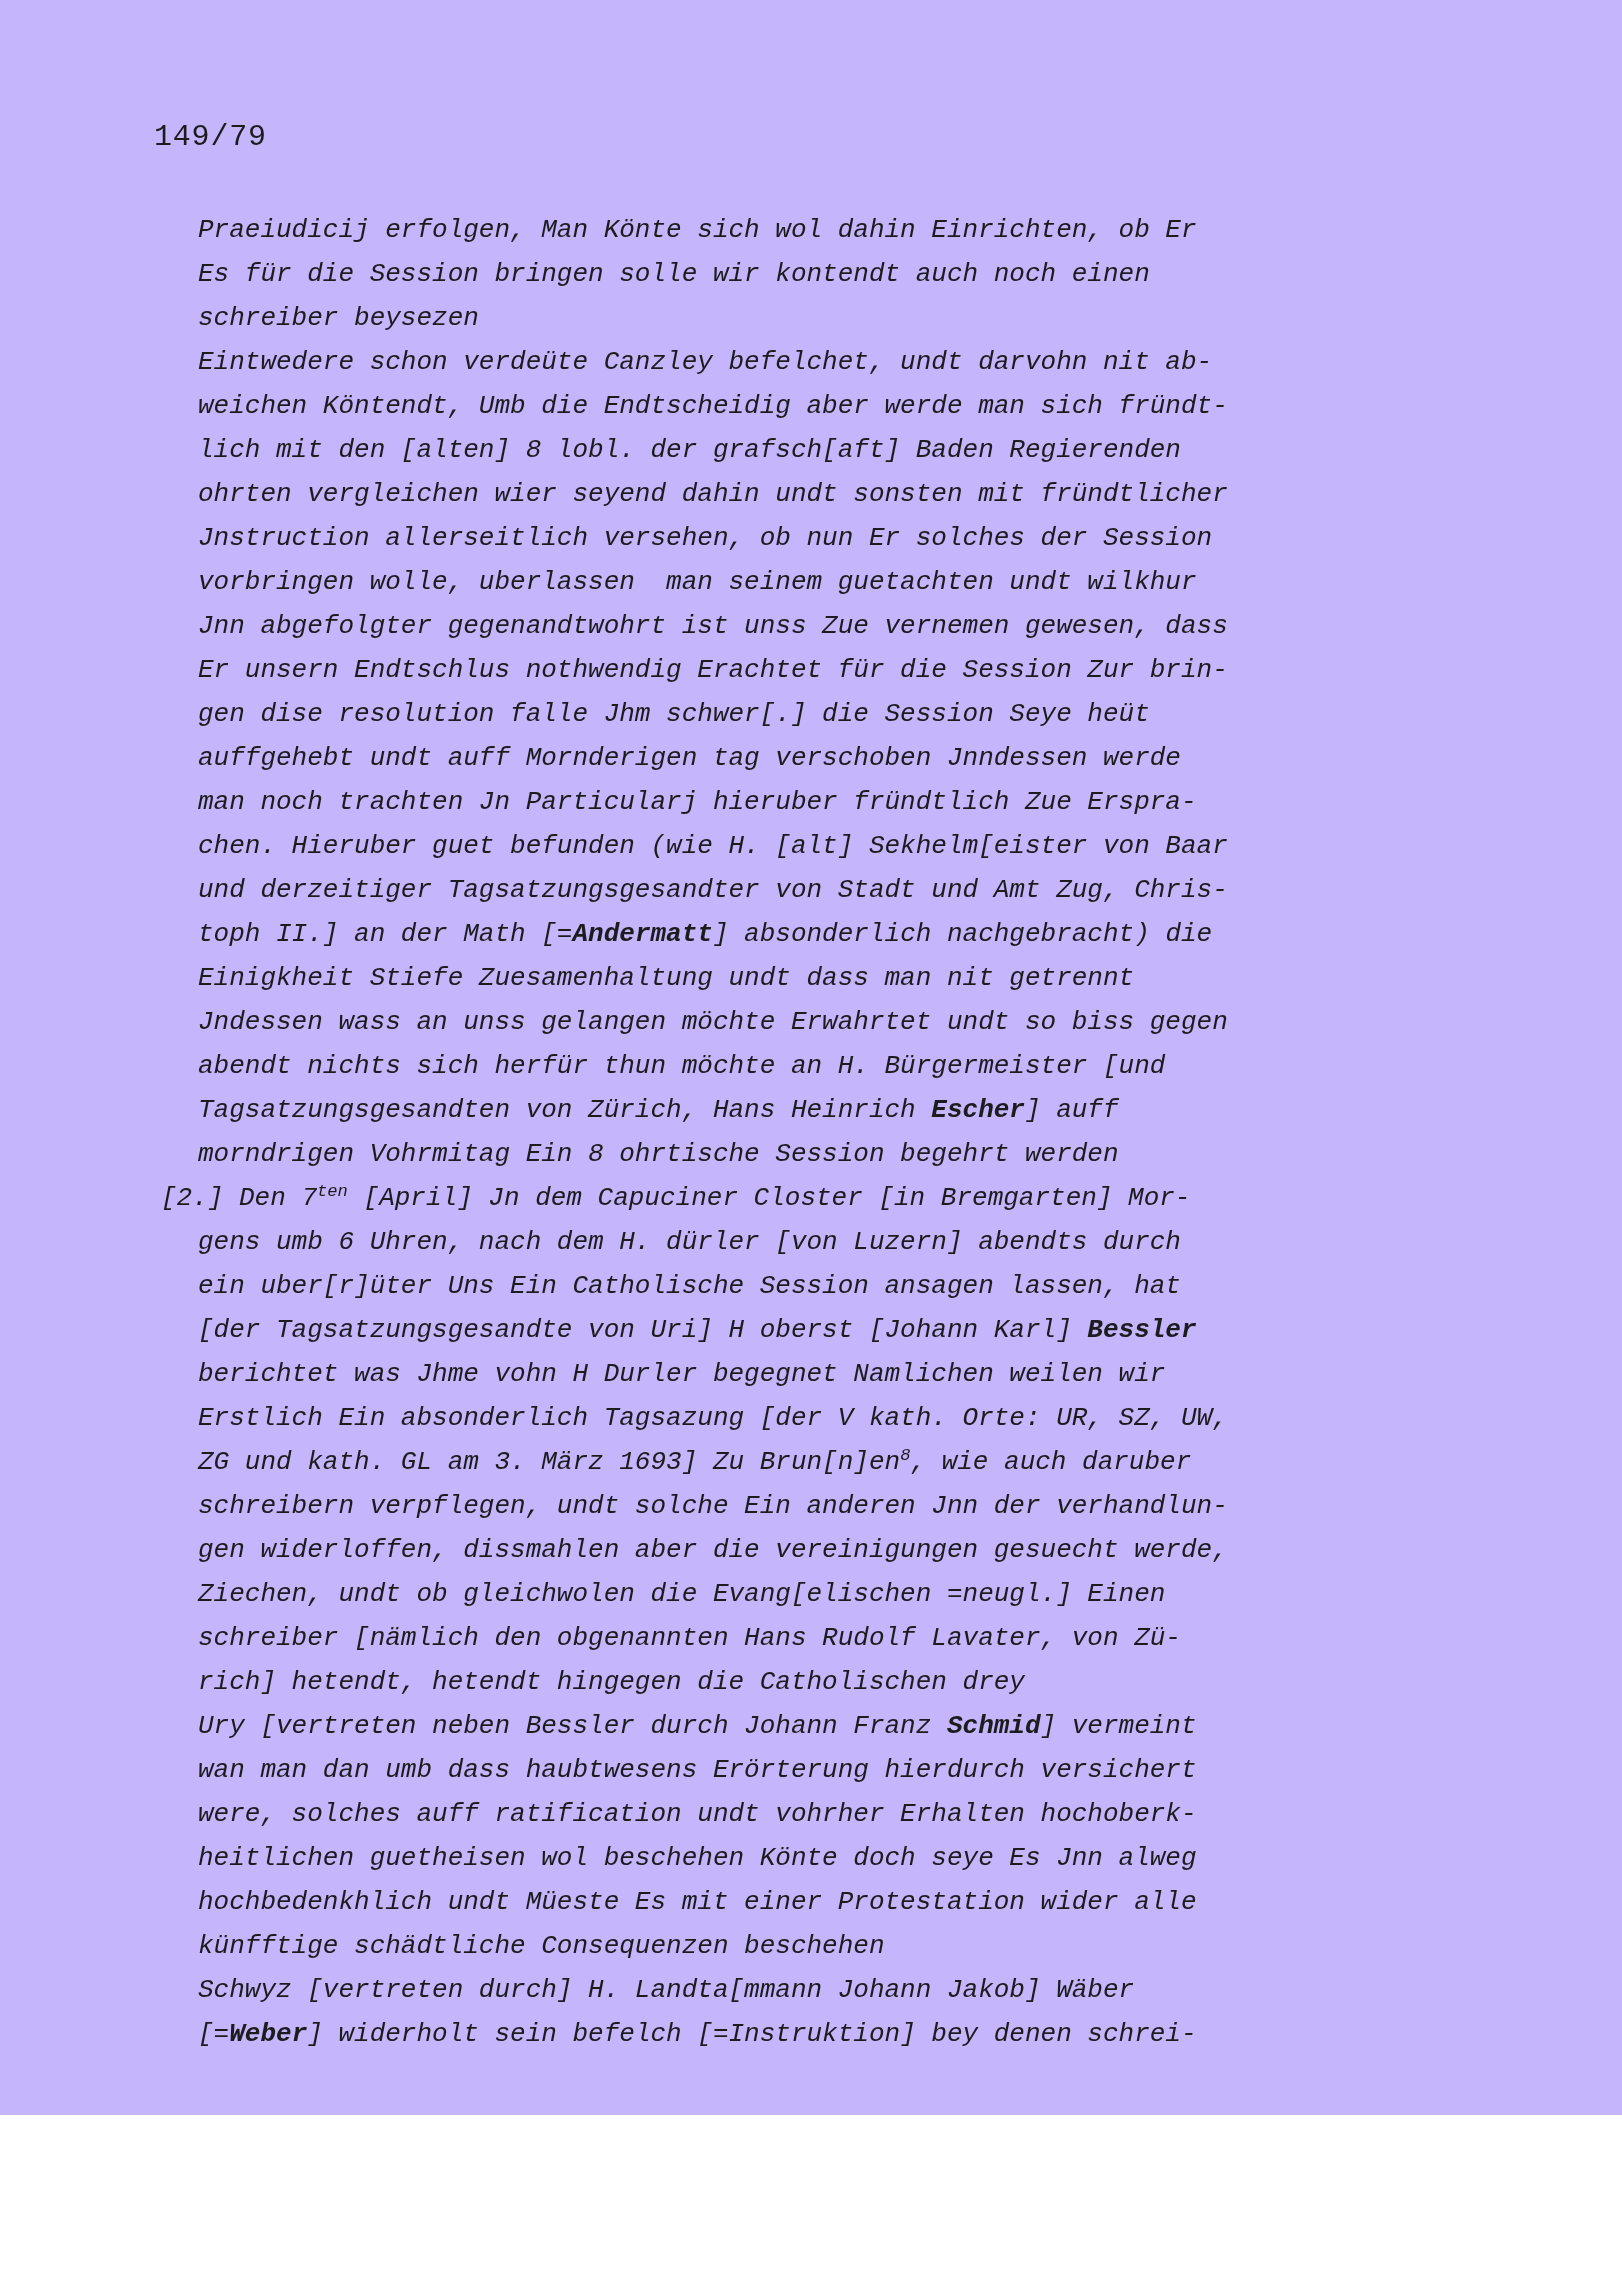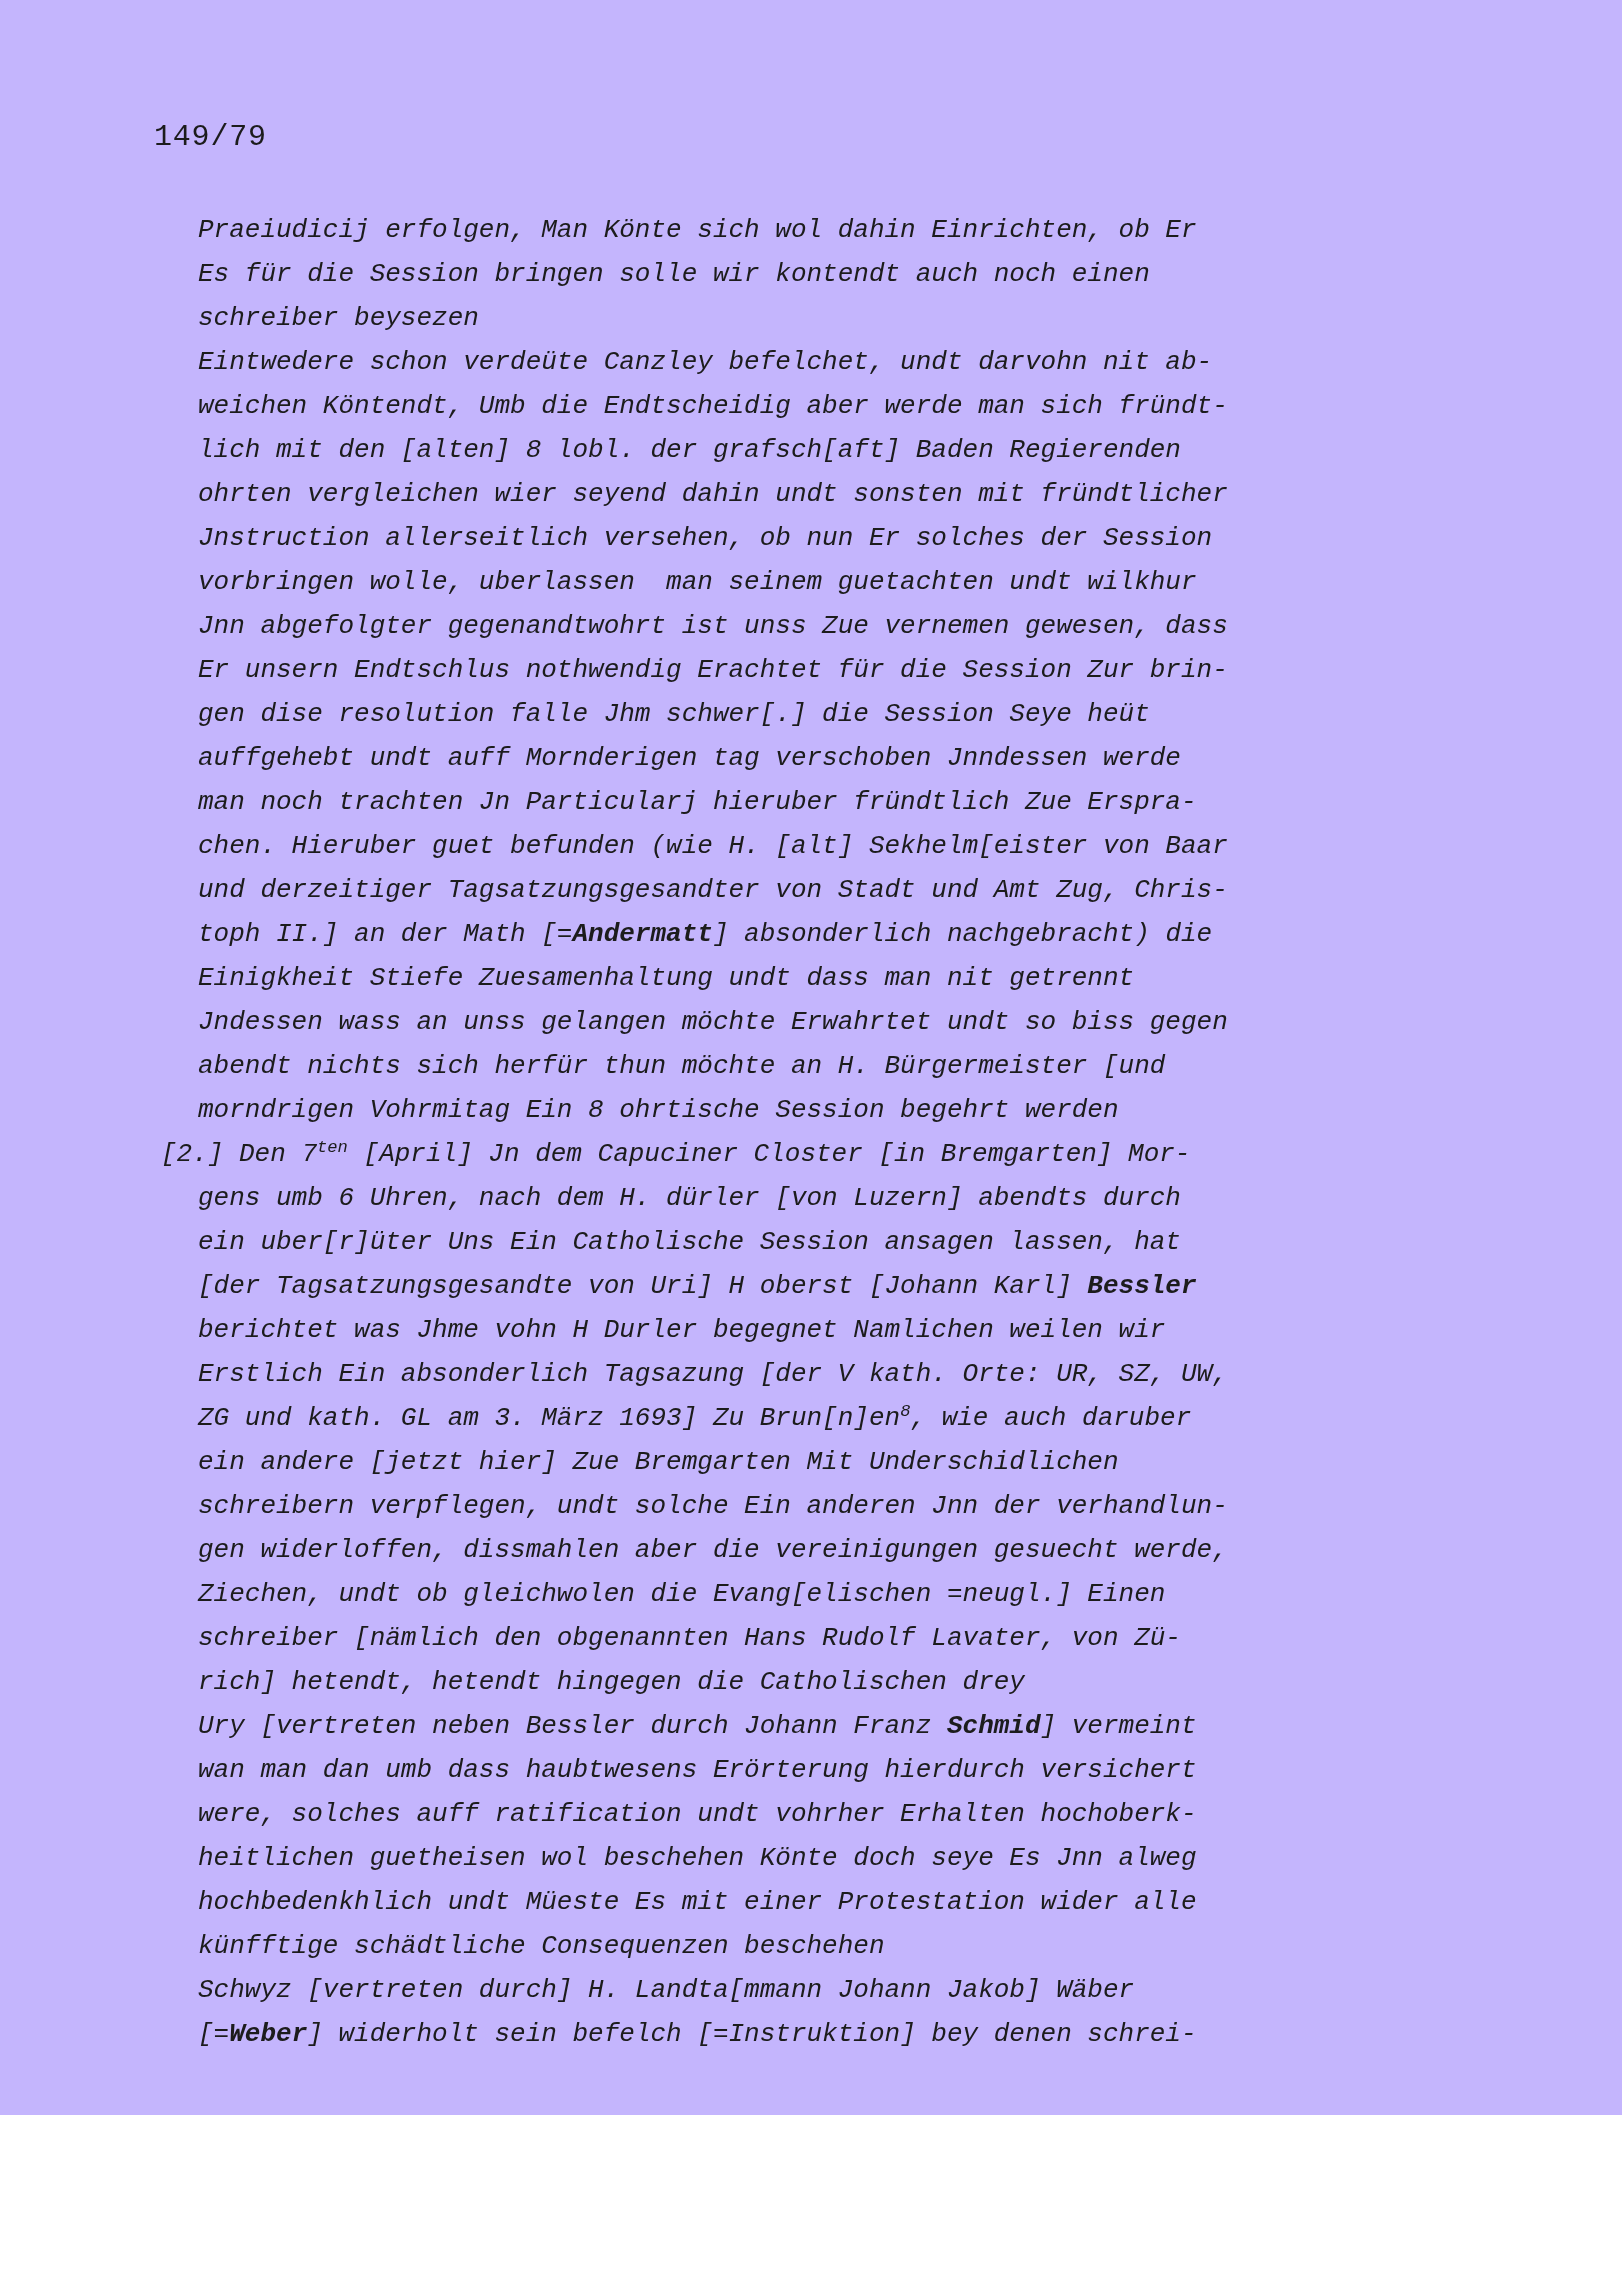--- a/index.html
+++ b/index.html
@@ -85,29 +85,29 @@
       <div class="line"><span>Er unsern Endtschlus nothwendig Erachtet für die Session Zur brin-</span></div>
       <div class="line"><span>gen dise resolution falle Jhm schwer[.] die Session Seye heüt</span></div>
       <div class="line"><span>auffgehebt undt auff Mornderigen tag verschoben Jnndessen werde</span></div>
       <div class="line"><span>man noch trachten Jn Particularj hieruber fründtlich Zue Erspra-</span></div>
       <div class="line"><span>chen. Hieruber guet befunden (wie H. [alt] Sekhelm[eister von Baar</span></div>
       <div class="line"><span>und derzeitiger Tagsatzungsgesandter von Stadt und Amt Zug, Chris-</span></div>
       <div class="line"><span>toph II.] an der Math [=</span><span class="bold">Andermatt</span><span>] absonderlich nachgebracht) die</span></div>
       <div class="line"><span>Einigkheit Stiefe Zuesamenhaltung undt dass man nit getrennt</span></div>
       <div class="line"><span>Jndessen wass an unss gelangen möchte Erwahrtet undt so biss gegen</span></div>
       <div class="line"><span>abendt nichts sich herfür thun möchte an H. Bürgermeister [und</span></div>
+      <div class="line"><span>Tagsatzungsgesandten von Zürich, Hans Heinrich </span><span class="bold">Escher</span><span>] auff</span></div>
       <div class="line"><span>morndrigen Vohrmitag Ein 8 ohrtische Session begehrt werden</span></div>
       <div class="line hang"><span>[2.] Den 7</span><span class="sup">ten</span><span> [April] Jn dem Capuciner Closter [in Bremgarten] Mor-</span></div>
       <div class="line"><span>gens umb 6 Uhren, nach dem H. dürler [von Luzern] abendts durch</span></div>
       <div class="line"><span>ein uber[r]üter Uns Ein Catholische Session ansagen lassen, hat</span></div>
       <div class="line"><span>[der Tagsatzungsgesandte von Uri] H oberst [Johann Karl] </span><span class="bold">Bessler</span></div>
       <div class="line"><span>berichtet was Jhme vohn H Durler begegnet Namlichen weilen wir</span></div>
       <div class="line"><span>Erstlich Ein absonderlich Tagsazung [der V kath. Orte: UR, SZ, UW,</span></div>
       <div class="line"><span>ZG und kath. GL am 3. März 1693] Zu Brun[n]en</span><span class="sup">8</span><span>, wie auch daruber</span></div>
-      <div class="line"><span>ein andere [jetzt hier] Zue Bremgarten Mit Underschidlichen</span></div>
       <div class="line"><span>schreibern verpflegen, undt solche Ein anderen Jnn der verhandlun-</span></div>
       <div class="line"><span>gen widerloffen, dissmahlen aber die vereinigungen gesuecht werde,</span></div>
       <div class="line"><span>Ziechen, undt ob gleichwolen die Evang[elischen =neugl.] Einen</span></div>
       <div class="line"><span>schreiber [nämlich den obgenannten Hans Rudolf Lavater, von Zü-</span></div>
       <div class="line"><span>rich] hetendt, hetendt hingegen die Catholischen drey</span></div>
       <div class="line"><span>Ury [vertreten neben Bessler durch Johann Franz </span><span class="bold">Schmid</span><span>] vermeint</span></div>
       <div class="line"><span>wan man dan umb dass haubtwesens Erörterung hierdurch versichert</span></div>
       <div class="line"><span>were, solches auff ratification undt vohrher Erhalten hochoberk-</span></div>
       <div class="line"><span>heitlichen guetheisen wol beschehen Könte doch seye Es Jnn alweg</span></div>
       <div class="line"><span>hochbedenkhlich undt Müeste Es mit einer Protestation wider alle</span></div>

